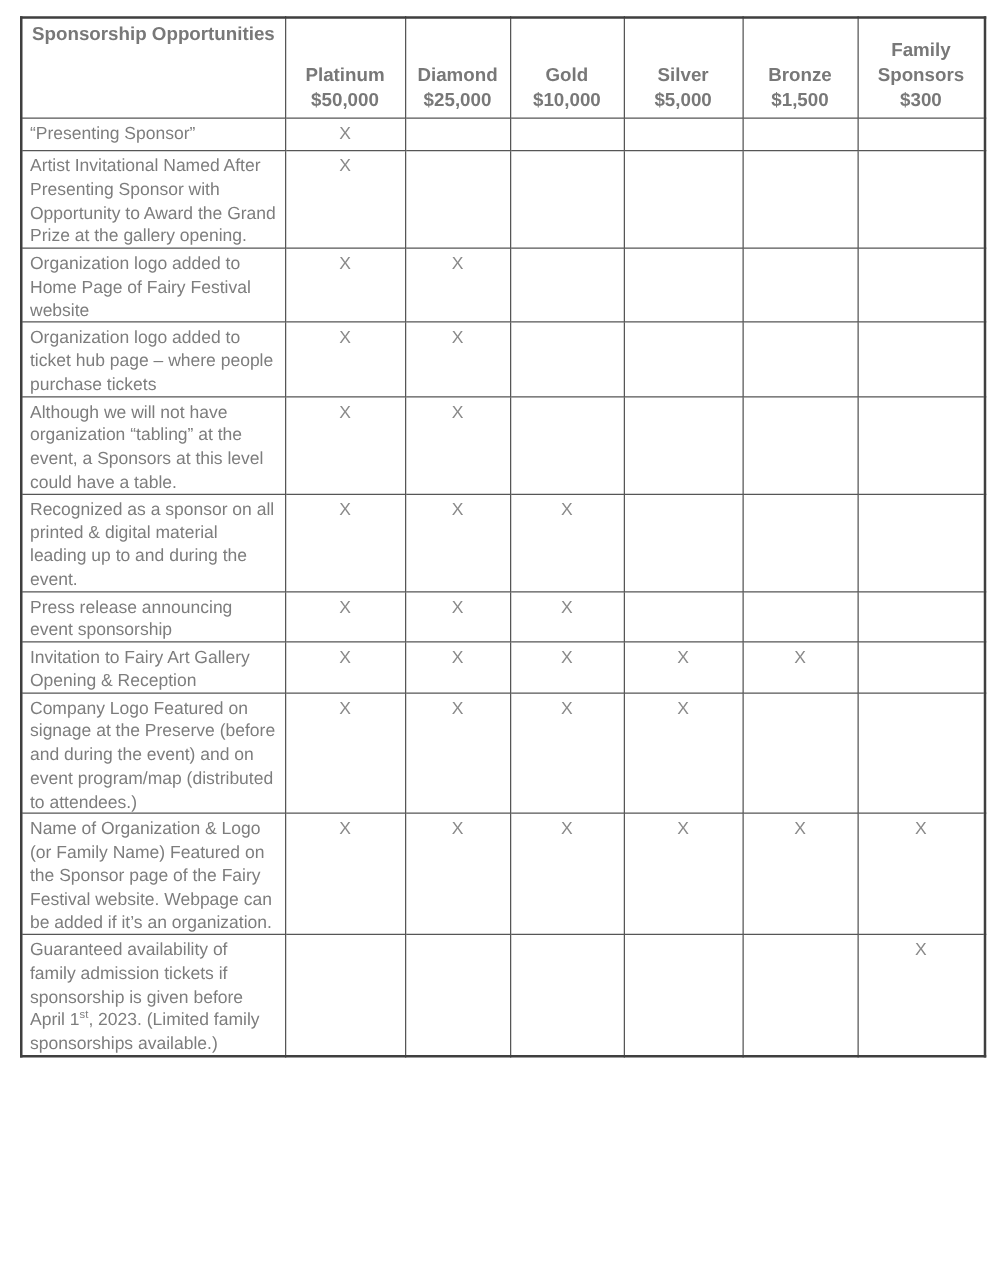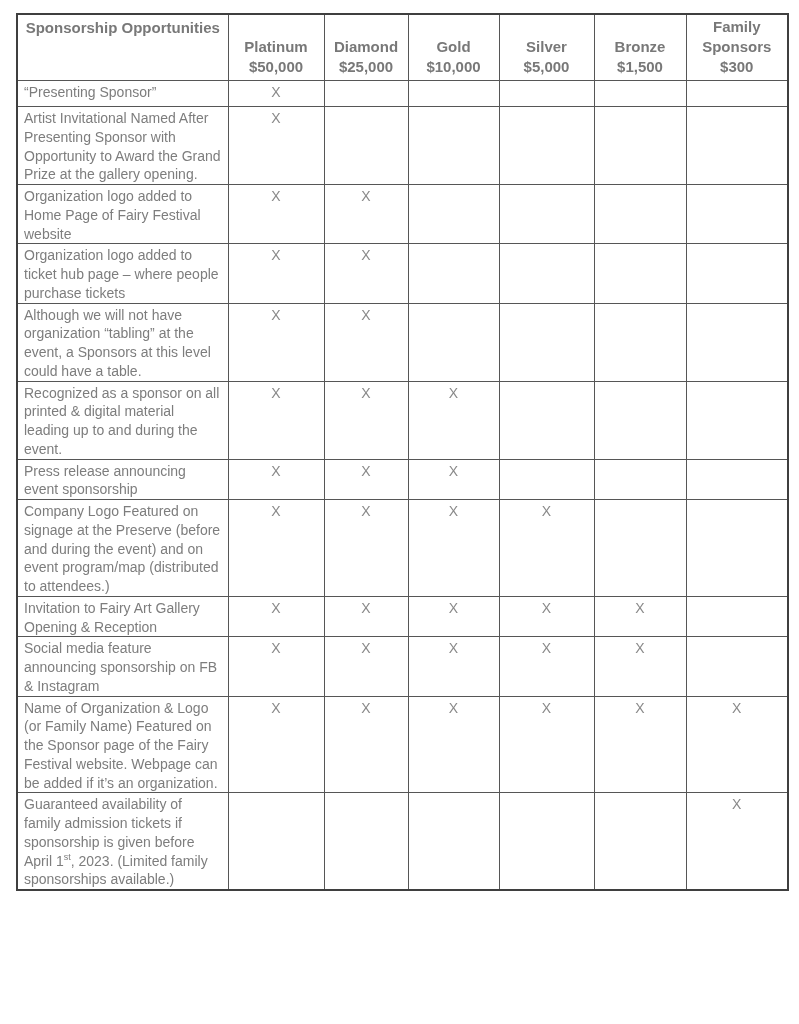--- a/index.html
+++ b/index.html
@@ -37,21 +37,21 @@
     line-height: 1.3;
     padding: 3px 6px;
     color: #787878;
   }
   th.tier {
     text-align: center;
     vertical-align: bottom;
     font-weight: bold;
     font-size: 15px;
     line-height: 1.32;
-    padding: 2px 4px 4px 4px;
+    padding: 16px 4px 4px 4px;
     height: 58px;
     color: #787878;
   }
   td.benefit {
     text-align: left;
     vertical-align: top;
     font-size: 14px;
     line-height: 1.34;
     padding: 2px 6px 0 6px;
   }
@@ -169,44 +169,35 @@
     <tr>
       <td class="benefit">Press release announcing event sponsorship</td>
       <td class="mark">X</td>
       <td class="mark">X</td>
       <td class="mark">X</td>
       <td class="mark"></td>
       <td class="mark"></td>
       <td class="mark"></td>
     </tr>
     <tr>
+      <td class="benefit">Invitation to Fairy Art Gallery Opening &amp; Reception</td>
+      <td class="mark">X</td>
+      <td class="mark">X</td>
+      <td class="mark">X</td>
+      <td class="mark">X</td>
+      <td class="mark">X</td>
+      <td class="mark"></td>
+    </tr>
+    <tr>
       <td class="benefit">Company Logo Featured on signage at the Preserve (before and during the event) and on event program/map (distributed to attendees.)</td>
       <td class="mark">X</td>
       <td class="mark">X</td>
       <td class="mark">X</td>
       <td class="mark">X</td>
       <td class="mark"></td>
-      <td class="mark"></td>
-    </tr>
-    <tr>
-      <td class="benefit">Invitation to Fairy Art Gallery Opening &amp; Reception</td>
-      <td class="mark">X</td>
-      <td class="mark">X</td>
-      <td class="mark">X</td>
-      <td class="mark">X</td>
-      <td class="mark">X</td>
-      <td class="mark"></td>
-    </tr>
-    <tr>
-      <td class="benefit">Social media feature announcing sponsorship on FB &amp; Instagram</td>
-      <td class="mark">X</td>
-      <td class="mark">X</td>
-      <td class="mark">X</td>
-      <td class="mark">X</td>
-      <td class="mark">X</td>
       <td class="mark"></td>
     </tr>
     <tr>
       <td class="benefit">Name of Organization &amp; Logo (or Family Name) Featured on the Sponsor page of the Fairy Festival website.  Webpage can be added if it’s an organization.</td>
       <td class="mark">X</td>
       <td class="mark">X</td>
       <td class="mark">X</td>
       <td class="mark">X</td>
       <td class="mark">X</td>
       <td class="mark">X</td>

